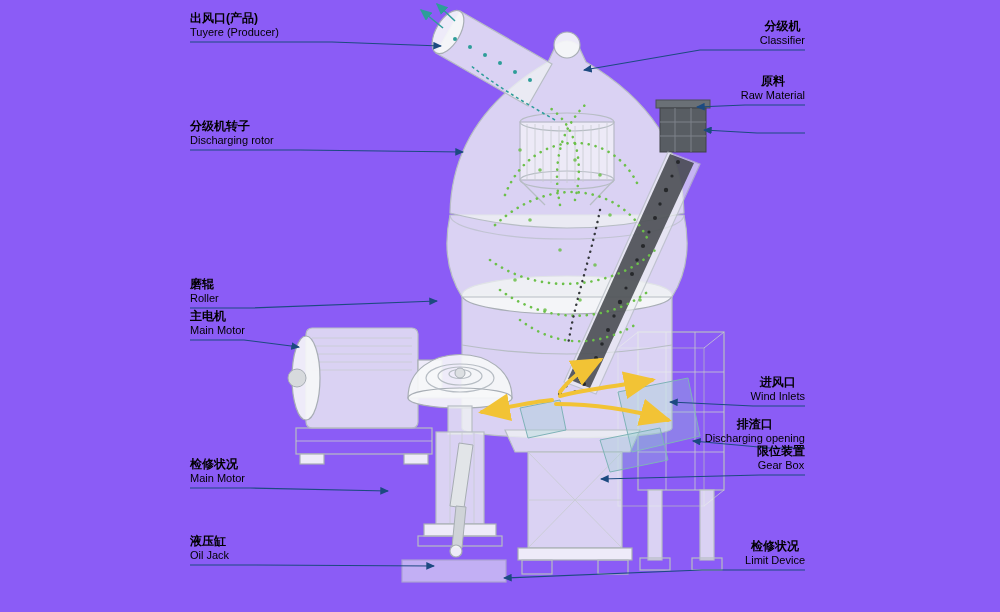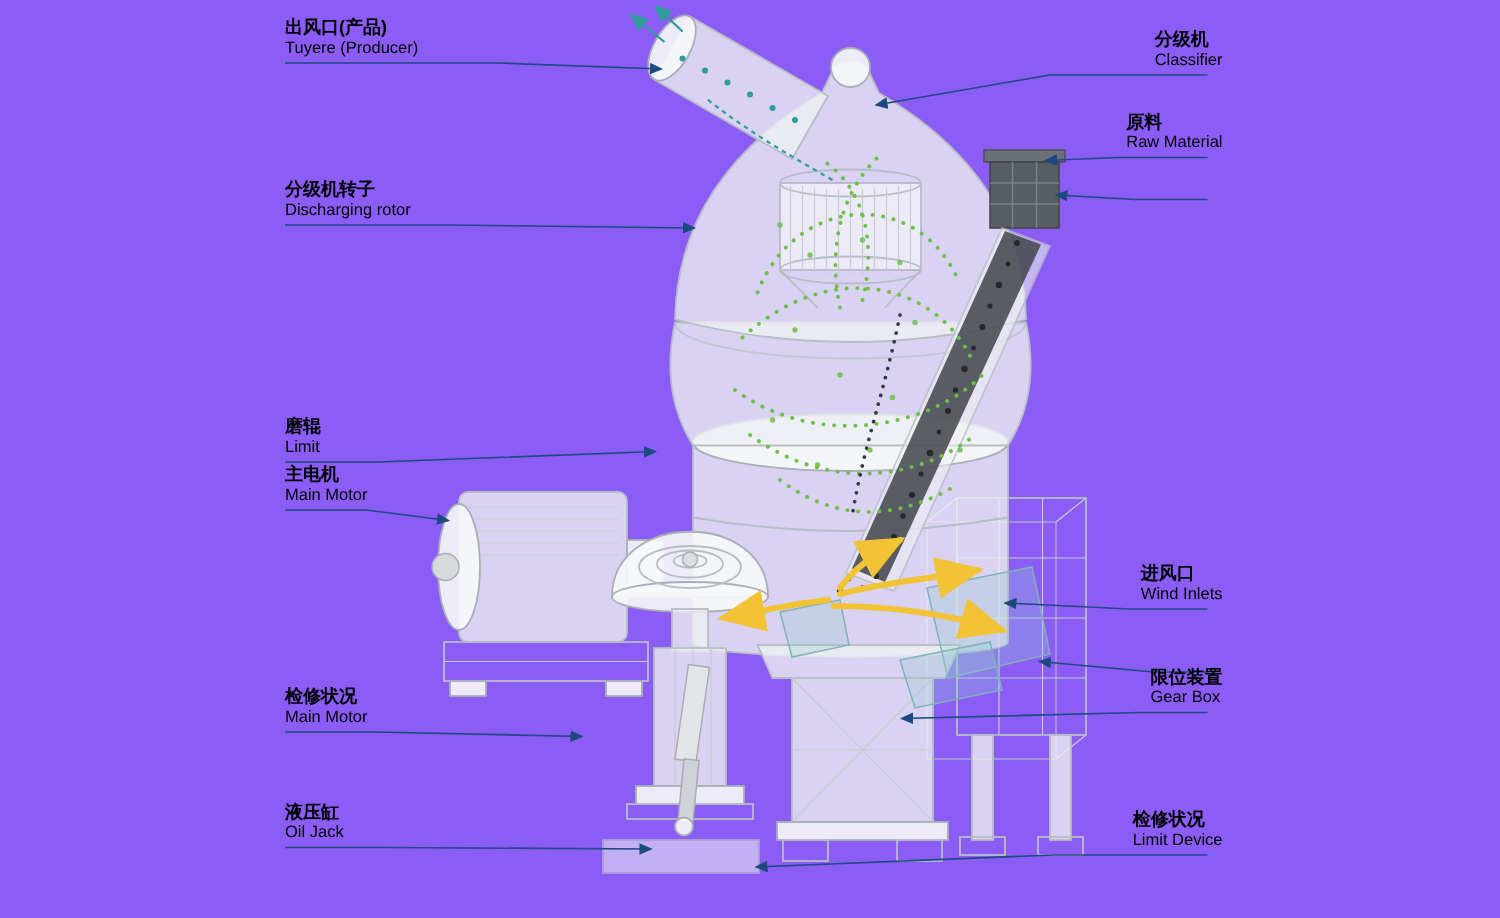--- a/index.html
+++ b/index.html
@@ -12,21 +12,21 @@
     --yellow:#f2c335;
     --dark:#34373b;
     --teal:#2d9d99;
     --cyan:#7fb3b8;
   }
   svg{position:absolute;left:0;top:0;}
   .label{position:absolute;color:#000;}
   .label .zh{font-size:12px;font-weight:bold;line-height:15px;white-space:nowrap;}
   .label .en{font-size:11px;line-height:13px;white-space:nowrap;}
   .label.left{left:190px;text-align:left;}
-  .label.right{right:185px;text-align:left;}
+  .label.right{right:195px;text-align:center;}
   
   .outline{fill:none;stroke:var(--outline);stroke-width:1.2;}
   .shell{fill:rgba(238,240,242,0.80);stroke:var(--outline);stroke-width:1.2;}
   .shell-light{fill:rgba(246,247,249,0.92);stroke:#a8aeb5;stroke-width:1.2;}
   .grid{stroke:#c8ccd1;stroke-width:0.8;fill:none;}
   .leader{fill:none;stroke:var(--leader);stroke-width:1.1;}
   .marker-navy{fill:var(--leader);}
   .marker-yellow{fill:var(--yellow);}
   .marker-teal{fill:var(--teal);}
   .flow-green{fill:none;stroke:var(--green);stroke-width:2.6;stroke-dasharray:0.1 7;stroke-linecap:round;}
@@ -270,21 +270,21 @@
   <div class="label left" style="top:11px">
     <div class="zh">出风口(产品)</div>
     <div class="en">Tuyere (Producer)</div>
   </div>
   <div class="label left" style="top:119px">
     <div class="zh">分级机转子</div>
     <div class="en">Discharging rotor</div>
   </div>
   <div class="label left" style="top:277px">
     <div class="zh">磨辊</div>
-    <div class="en">Limit</div>
+    <div class="en">Roller</div>
   </div>
   <div class="label left" style="top:309px">
     <div class="zh">主电机</div>
     <div class="en">Main Motor</div>
   </div>
   <div class="label left" style="top:457px">
     <div class="zh">检修状况</div>
     <div class="en">Main Motor</div>
   </div>
   <div class="label left" style="top:534px">
@@ -297,20 +297,24 @@
     <div class="en">Classifier</div>
   </div>
   <div class="label right" style="top:74px">
     <div class="zh">原料</div>
     <div class="en">Raw Material</div>
   </div>
   <div class="label right" style="top:375px">
     <div class="zh">进风口</div>
     <div class="en">Wind Inlets</div>
   </div>
+  <div class="label right" style="top:417px">
+    <div class="zh">排渣口</div>
+    <div class="en">Discharging opening</div>
+  </div>
   <div class="label right" style="top:444px">
     <div class="zh">限位装置</div>
     <div class="en">Gear Box</div>
   </div>
   <div class="label right" style="top:539px">
     <div class="zh">检修状况</div>
     <div class="en">Limit Device</div>
   </div>
 
 </div>

